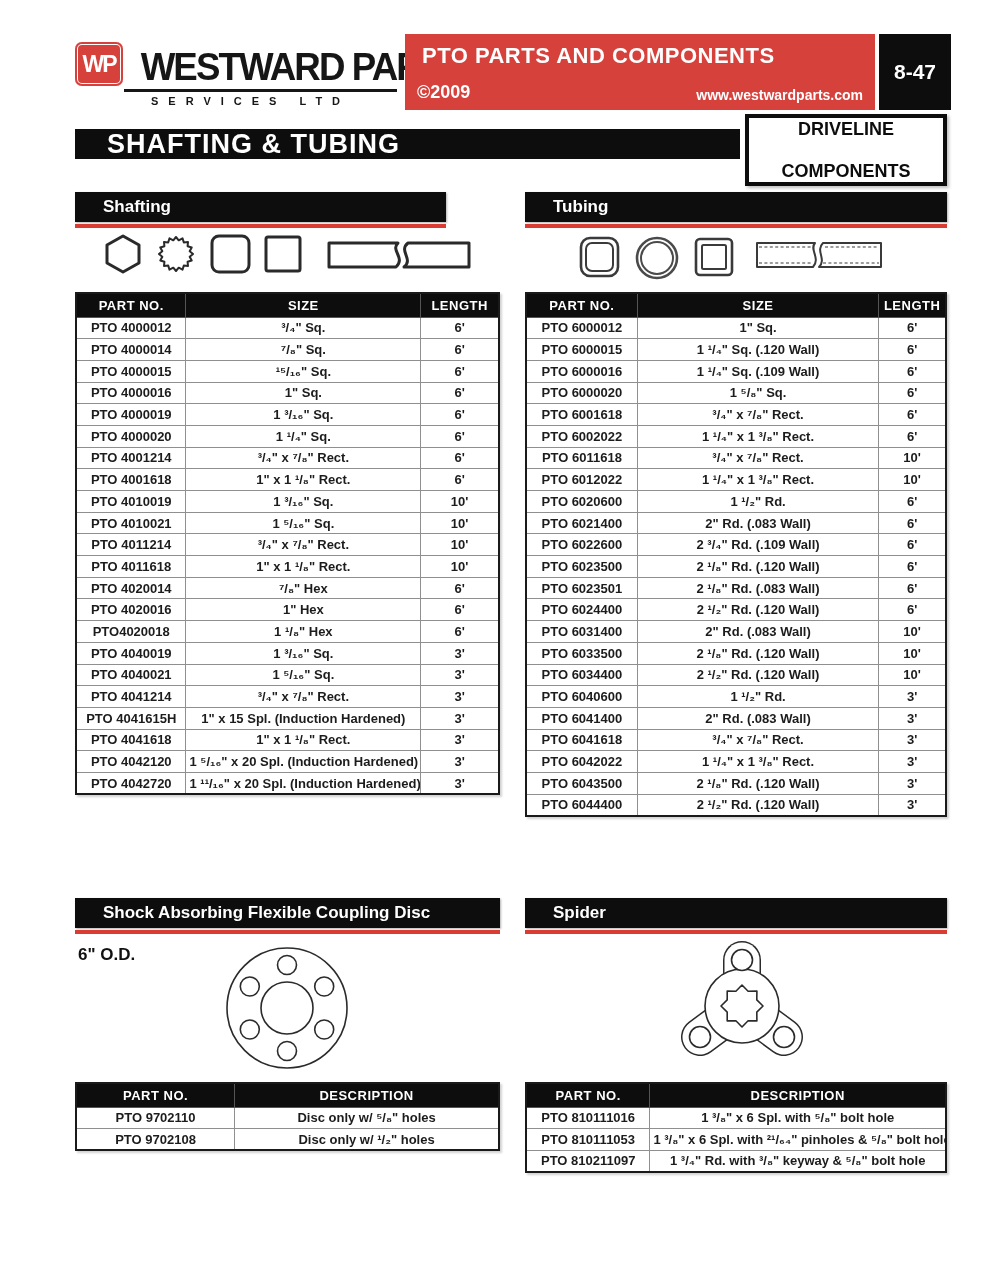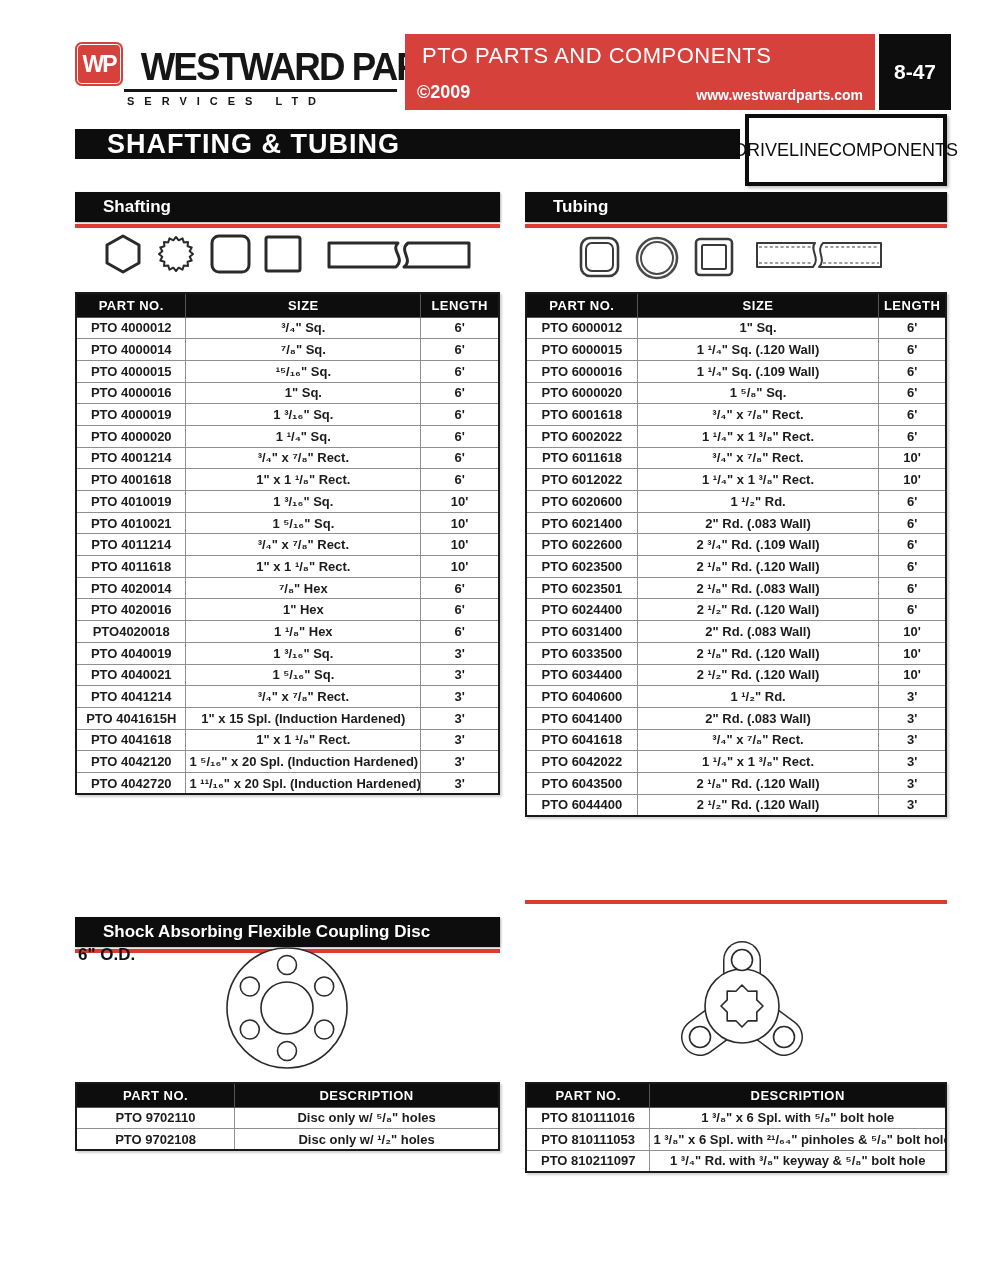--- a/index.html
+++ b/index.html
@@ -20,30 +20,30 @@
     box-shadow:inset 0 0 0 2px #d6413c, inset 0 0 0 3px #ffffff;
     flex:0 0 auto;
   }
   .brand-name {
     font-weight:bold; font-size:39px; letter-spacing:-2px; color:#161616;
     transform:scaleX(.94); transform-origin:left bottom; white-space:nowrap;
     line-height:1; padding-left:6px;
   }
   .brand-rule { margin-top:3px; margin-left:49px; height:3px; background:#161616; }
   .brand-sub {
-    margin-top:3px; margin-left:52px; font-size:11px; font-weight:bold;
+    margin-top:3px; margin-left:76px; font-size:11px; font-weight:bold;
     letter-spacing:10px; color:#161616; white-space:nowrap;
   }
 
   .red-banner {
     position:absolute; left:405px; top:34px; width:470px; height:76px;
     background:#d6413c;
   }
   .red-banner .banner-title {
-    position:absolute; left:17px; top:9px; color:#fff; font-weight:normal;
+    position:absolute; left:17px; top:9px; color:#fff; font-weight:bold;
     font-size:22px; letter-spacing:.5px;
   }
   .red-banner .banner-copy {
     position:absolute; left:12px; bottom:7px; color:#fff; font-weight:bold; font-size:18px;
   }
   .red-banner .banner-url {
     position:absolute; right:12px; bottom:7px; color:#fff; font-weight:bold; font-size:14px;
   }
   .page-num-box {
     position:absolute; left:879px; top:34px; width:72px; height:76px; background:#0d0d0d;
@@ -52,22 +52,22 @@
   }
 
   .main-title-bar {
     position:absolute; left:75px; top:129px; width:665px; height:30px; background:#0d0d0d;
     display:flex; align-items:center; color:#fff; font-weight:bold;
     font-size:27px; letter-spacing:1px; padding-left:32px;
   }
   .corner-tag {
     position:absolute; left:745px; top:114px; width:202px; height:72px;
     background:#fff; border:4px solid #0d0d0d;
-    display:flex; align-items:center; justify-content:center;
-    font-weight:normal; font-size:18px; line-height:1.25; color:#0d0d0d;
+    display:flex; flex-direction:column; align-items:center; justify-content:space-between;
+    font-weight:bold; font-size:18px; line-height:1.25; color:#0d0d0d;
     box-shadow:2px 2px 3px rgba(0,0,0,.25);
   }
 
   
   .section-bar { position:absolute; }
   .section-bar .bar {
     height:30px; background:#0d0d0d; color:#fff; font-weight:bold; font-size:17px;
     display:flex; align-items:center; padding-left:28px;
     box-shadow:1px 1px 2px rgba(0,0,0,.3);
   }
@@ -117,21 +117,21 @@
 
   <div class="page-num-box">8-47</div>
 
   <div class="main-title-bar">SHAFTING &amp; TUBING</div>
 
   <div class="corner-tag">
     <span>DRIVELINE</span>
     <span>COMPONENTS</span>
   </div>
 
-  <div class="section-bar" style="left:75px; top:192px; width:425px;text-decoration:underline;">
+  <div class="section-bar" style="left:75px; top:192px; width:371px;text-decoration:underline;">
     <div class="bar">Shafting</div>
     <div class="red-line"></div>
   </div>
 
   <div class="icon-row" style="left:102px; top:233px;">
     <svg width="42" height="42" viewBox="0 0 42 42">
       <polygon points="21,3 37,12 37,30 21,39 5,30 5,12" fill="none" stroke="#2a2a2a" stroke-width="3" stroke-linejoin="round"></polygon>
     </svg>
     <svg width="42" height="42" viewBox="0 0 42 42">
       <polygon fill="none" stroke="#2a2a2a" stroke-width="2" stroke-linejoin="round" points="38,21 34.7,23.7 36.7,27.5 32.6,28.8 33,33 28.8,32.6 27.5,36.7 23.7,34.7 21,38 18.3,34.7 14.5,36.7 13.2,32.6 9,33 9.4,28.8 5.3,27.5 7.3,23.7 4,21 7.3,18.3 5.3,14.5 9.4,13.2 9,9 13.2,9.4 14.5,5.3 18.3,7.3 21,4 23.7,7.3 27.5,5.3 28.8,9.4 33,9 32.6,13.2 36.7,14.5 34.7,18.3"></polygon>
@@ -429,40 +429,41 @@
           <td>3'</td>
         </tr>
         <tr>
           <td>PTO 6044400</td>
           <td>2 ¹/₂" Rd. (.120 Wall)</td>
           <td>3'</td>
         </tr>
       </tbody>
     </table>
 
-  <div class="section-bar" style="left:75px; top:917px; width:425px;">
+  <div class="section-bar" style="left:75px; top:898px; width:425px;">
     <div class="bar">Shock Absorbing Flexible Coupling Disc</div>
     <div class="red-line"></div>
   </div>
   <div class="od-note">6" O.D.</div>
 
   <div style="position:absolute; left:222px; top:943px;">
     <svg width="130" height="130" viewBox="0 0 130 130">
       <circle cx="65" cy="65" r="60" fill="#fff" stroke="#2b2b2b" stroke-width="1.6"></circle>
       <circle cx="65" cy="65" r="26" fill="#fff" stroke="#2b2b2b" stroke-width="1.6"></circle>
       <circle cx="65" cy="22" r="9.5" fill="#fff" stroke="#2b2b2b" stroke-width="1.6"></circle>
       <circle cx="102.2" cy="43.5" r="9.5" fill="#fff" stroke="#2b2b2b" stroke-width="1.6"></circle>
       <circle cx="102.2" cy="86.5" r="9.5" fill="#fff" stroke="#2b2b2b" stroke-width="1.6"></circle>
       <circle cx="65" cy="108" r="9.5" fill="#fff" stroke="#2b2b2b" stroke-width="1.6"></circle>
       <circle cx="27.8" cy="86.5" r="9.5" fill="#fff" stroke="#2b2b2b" stroke-width="1.6"></circle>
       <circle cx="27.8" cy="43.5" r="9.5" fill="#fff" stroke="#2b2b2b" stroke-width="1.6"></circle>
     </svg>
   </div>
 
   <div class="section-bar" style="left:525px; top:898px; width:422px;">
+    <div class="bar">Spider</div>
     <div class="red-line"></div>
   </div>
 
   <div style="position:absolute; left:662px; top:938px;">
     <svg width="160" height="138" viewBox="0 0 160 138">
       <line x1="80" y1="68" x2="80" y2="22" stroke="#2b2b2b" stroke-width="38" stroke-linecap="round"></line>
       <line x1="80" y1="68" x2="38" y2="99" stroke="#2b2b2b" stroke-width="38" stroke-linecap="round"></line>
       <line x1="80" y1="68" x2="122" y2="99" stroke="#2b2b2b" stroke-width="38" stroke-linecap="round"></line>
       <line x1="80" y1="68" x2="80" y2="22" stroke="#ffffff" stroke-width="35" stroke-linecap="round"></line>
       <line x1="80" y1="68" x2="38" y2="99" stroke="#ffffff" stroke-width="35" stroke-linecap="round"></line>

